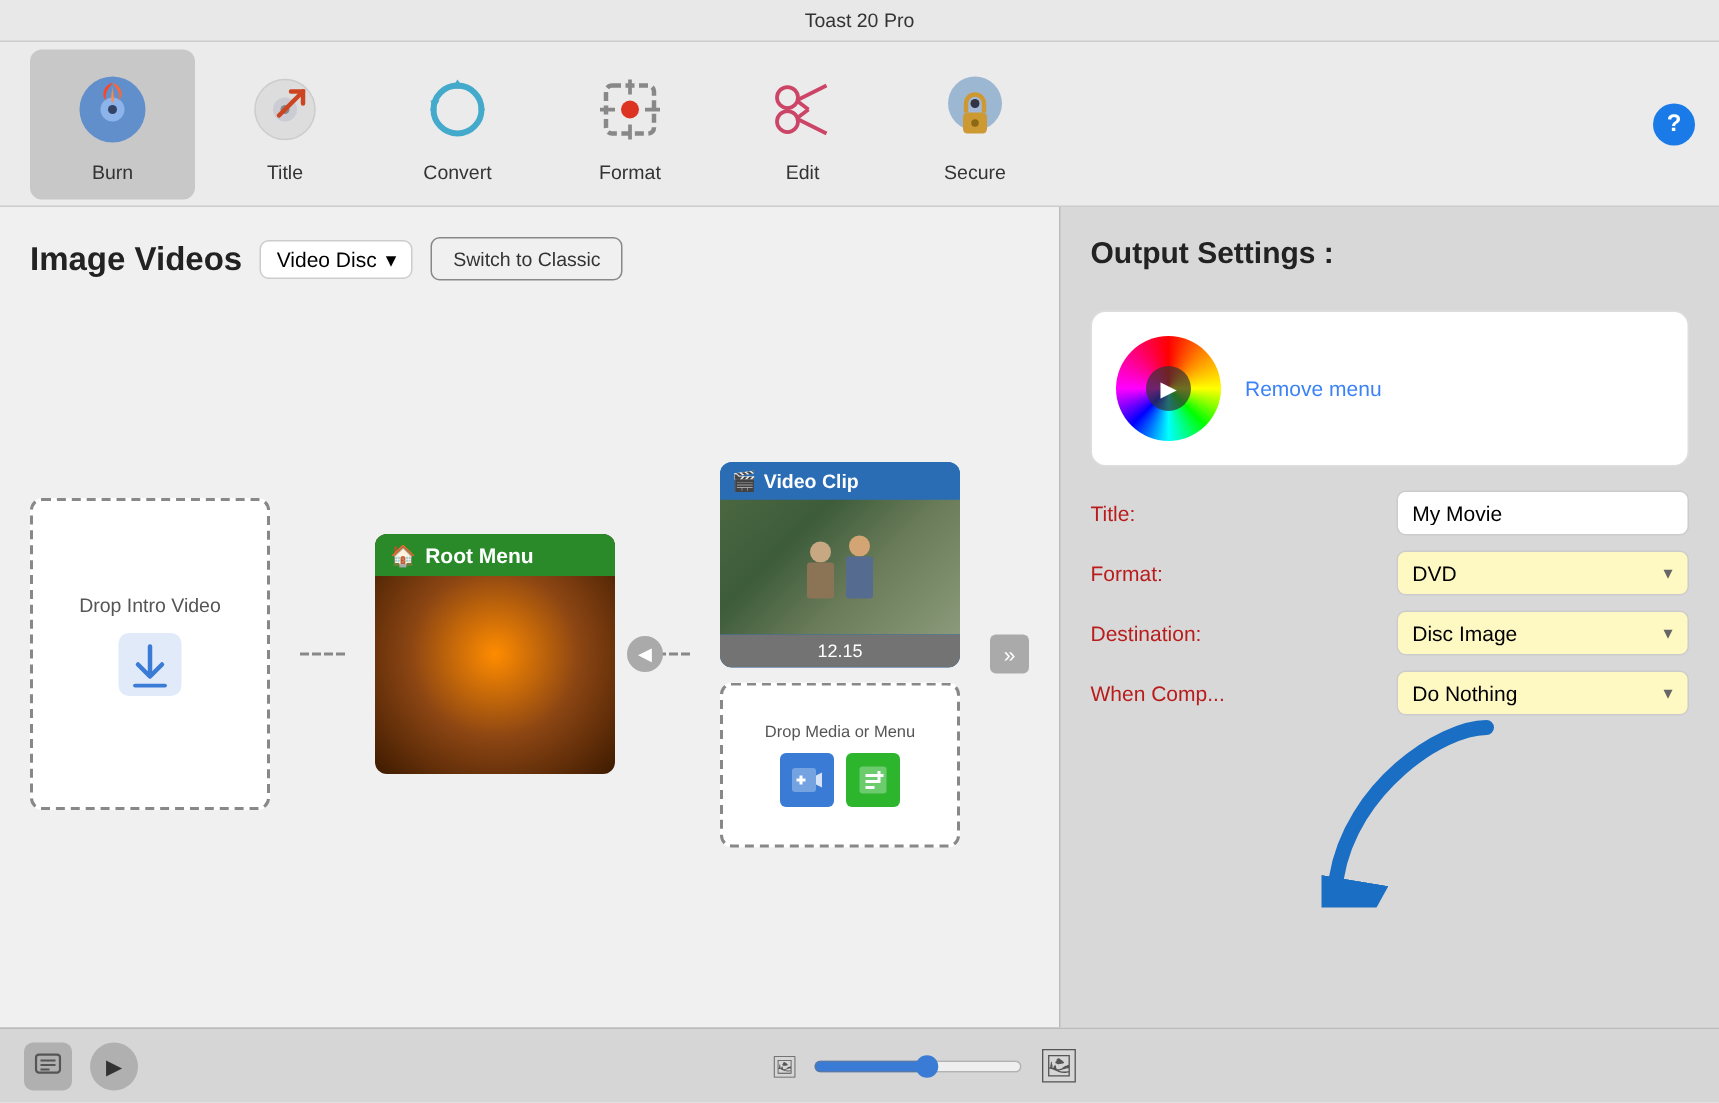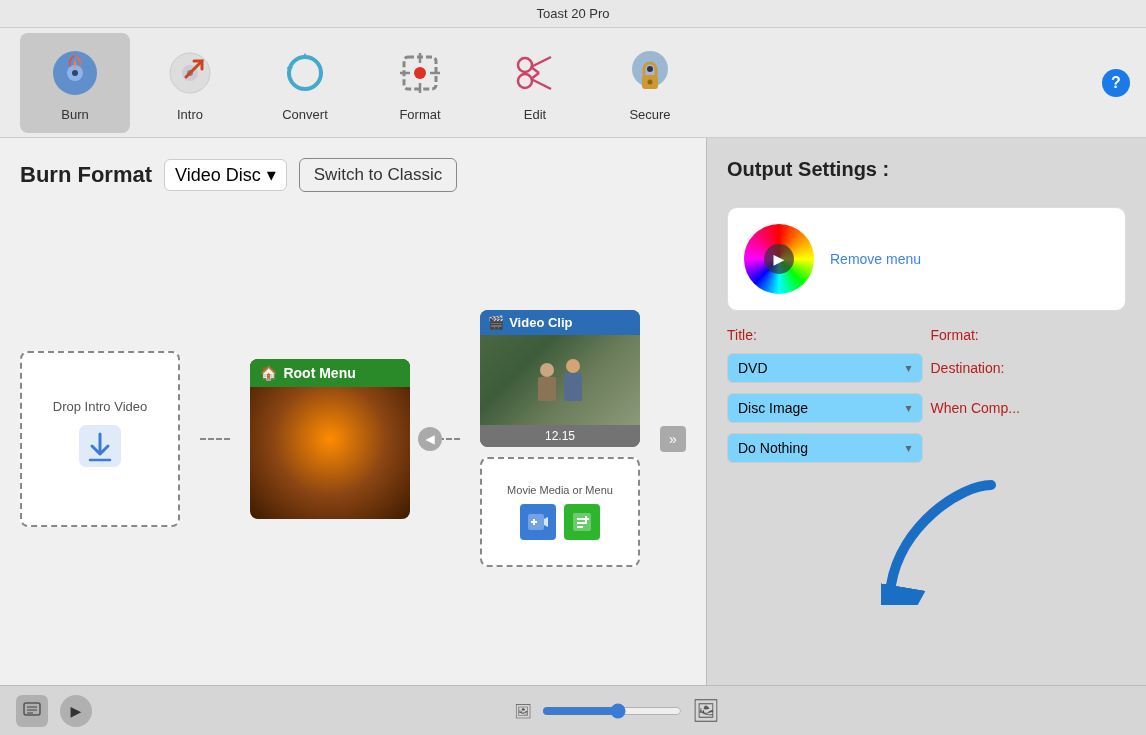--- a/index.html
+++ b/index.html
@@ -112,48 +112,48 @@
       color: #222;
     }
 
     .dropdown-selector {
       display: flex;
       align-items: center;
       background: white;
       border: 1px solid #ccc;
       border-radius: 6px;
       padding: 4px 10px;
-      font-size: 18px;
+      font-size: 14px;
       cursor: pointer;
       gap: 6px;
     }
 
     .switch-btn {
       border: 1.5px solid #888;
       border-radius: 6px;
       padding: 6px 14px;
-      font-size: 17px;
+      font-size: 13px;
       background: transparent;
       cursor: pointer;
       color: #333;
     }
 
     
     .canvas-area {
       flex: 1;
       display: flex;
       align-items: center;
       gap: 20px;
       padding: 10px 0;
     }
 
     
     .drop-zone {
       width: 160px;
-      height: 176px;
+      height: 208px;
       border: 2px dashed #888;
       border-radius: 8px;
       display: flex;
       flex-direction: column;
       align-items: center;
       justify-content: center;
       background: white;
       color: #555;
       font-size: 13px;
       text-align: center;
@@ -413,21 +413,21 @@
     .setting-input {
       background: white;
       border: 1px solid #ccc;
       border-radius: 6px;
       padding: 6px 10px;
       font-size: 14px;
       width: 100%;
     }
 
     .setting-dropdown {
-      background: #7dd3fc;
+      background: #fef9c3;
       border: 1px solid #ccc;
       border-radius: 6px;
       padding: 6px 10px;
       font-size: 14px;
       display: flex;
       align-items: center;
       justify-content: space-between;
       cursor: pointer;
     }
 
@@ -539,21 +539,21 @@
     <div class="icon-area">
       <svg width="52" height="52" viewBox="0 0 52 52">
         <circle cx="26" cy="26" r="20" fill="#dddddd" stroke="#ccc" stroke-width="1"></circle>
         <circle cx="26" cy="26" r="8" fill="#bbbbcc" opacity="0.5"></circle>
         <circle cx="26" cy="26" r="3" fill="#888"></circle>
 
         <path d="M30 14 L38 14 L38 22" stroke="#cc4422" stroke-width="3" fill="none" stroke-linecap="round"></path>
         <path d="M22 30 L38 14" stroke="#cc4422" stroke-width="3" fill="none" stroke-linecap="round"></path>
       </svg>
     </div>
-    <span class="label">Intro</span>
+    <span class="label">Title</span>
   </div>
 
   <div class="toolbar-item">
     <div class="icon-area">
       <svg width="52" height="52" viewBox="0 0 52 52">
 
         <path d="M26 10 A16 16 0 0 1 42 26" stroke="#44aacc" stroke-width="4" fill="none" stroke-linecap="round"></path>
         <path d="M42 26 A16 16 0 0 1 10 26" stroke="#44aacc" stroke-width="4" fill="none" stroke-linecap="round"></path>
         <path d="M10 26 A16 16 0 0 1 26 10" stroke="#44aacc" stroke-width="4" fill="none" stroke-linecap="round"></path>
 
@@ -612,21 +612,21 @@
   <div class="help-btn">
     <span>?</span>
   </div>
 </div>
 
 <div class="main-content">
 
   <div class="left-panel">
 
     <div class="panel-header">
-      <span class="panel-title">Burn Format</span>
+      <span class="panel-title">Image Videos</span>
       <div class="dropdown-selector">
         <span>Video Disc</span>
         <span>▾</span>
       </div>
       <button class="switch-btn">Switch to Classic</button>
     </div>
 
     <div class="canvas-area">
 
       <div class="drop-zone">
@@ -683,21 +683,21 @@
                 </div>
               </div>
             </div>
           </div>
           <div class="video-clip-footer">
             <span>12.15</span>
           </div>
         </div>
 
         <div class="media-drop-zone">
-          <span style="font-size:11px;color:#555;text-align:center;">Movie Media or Menu</span>
+          <span style="font-size:11px;color:#555;text-align:center;">Drop Media or Menu</span>
           <div class="media-icons">
             <div class="media-icon-video">
               <svg width="24" height="24" viewBox="0 0 24 24">
                 <rect x="2" y="4" width="16" height="16" rx="2" fill="white" opacity="0.3"></rect>
                 <path d="M18 9 L22 7 L22 17 L18 15Z" fill="white" opacity="0.8"></path>
                 <line x1="8" y1="9" x2="8" y2="15" stroke="white" stroke-width="2"></line>
                 <line x1="5" y1="12" x2="11" y2="12" stroke="white" stroke-width="2"></line>
               </svg>
             </div>
             <div class="media-icon-menu">
@@ -727,20 +727,21 @@
     <div class="color-wheel-card">
       <div class="color-wheel">
         <div class="play-overlay">▶</div>
       </div>
       <span class="remove-menu-btn">Remove menu</span>
     </div>
 
     <div class="settings-grid">
 
       <span class="setting-label">Title:</span>
+      <input class="setting-input" type="text" value="My Movie" style="">
 
       <span class="setting-label">Format:</span>
       <div class="setting-dropdown">
         <span>DVD</span>
         <span class="chevron">▾</span>
       </div>
 
       <span class="setting-label">Destination:</span>
       <div class="setting-dropdown">
         <span>Disc Image</span>

